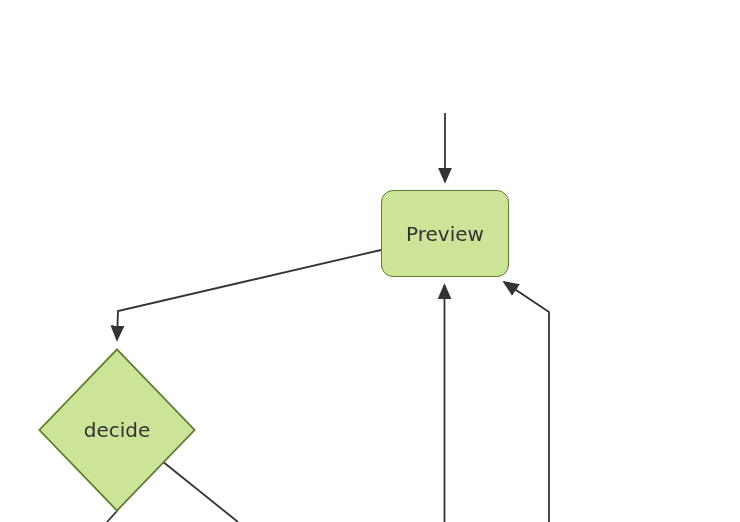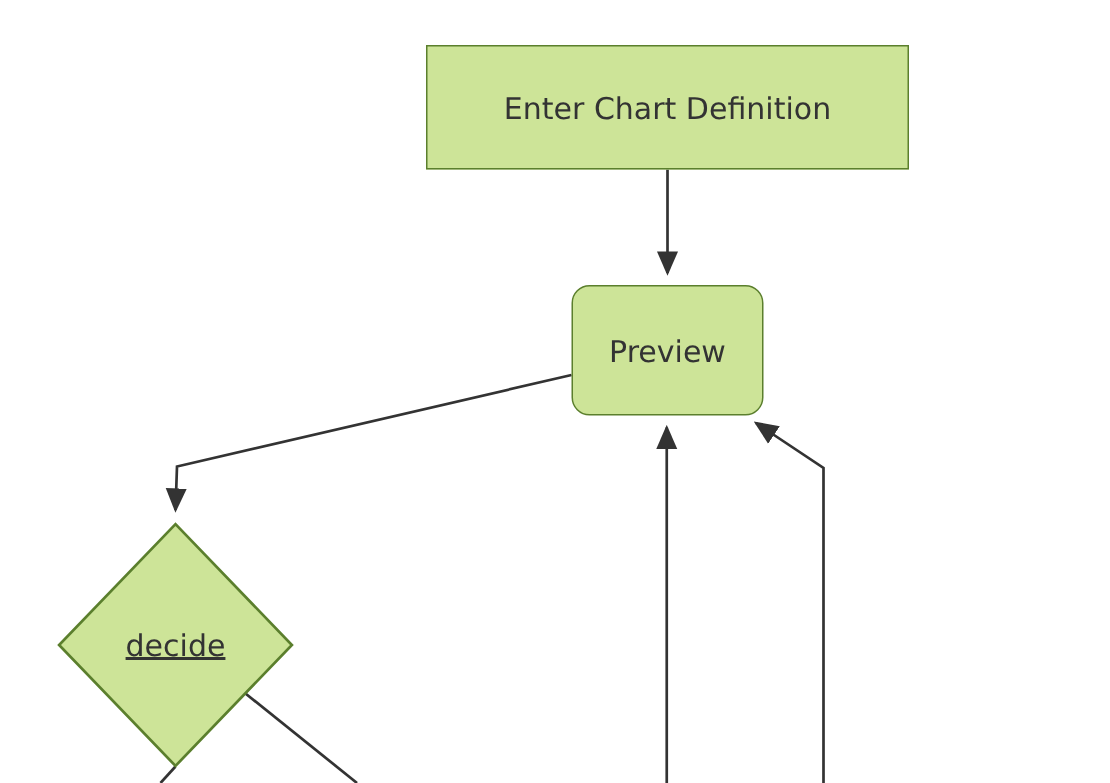--- a/index.html
+++ b/index.html
@@ -40,21 +40,20 @@
     border: 1.6px solid #5b7f2d;
   }
   .node-round {
     background: #cde498;
     border: 1.6px solid #5b7f2d;
     border-radius: 12px;
   }
   .node-diamond {
     background: transparent;
     border: none;
-    text-decoration: underline;
   }
   .diamond-shape {
     position: absolute;
     left: 0;
     top: 0;
   }
   .diamond-label {
     position: relative;
     z-index: 2;
     color: #333333;
@@ -93,23 +92,20 @@
 
     <g>
       <path d="M117,511 L107,522" fill="none" stroke="#333333" stroke-width="1.8"></path>
     </g>
 
     <g>
       <path d="M162,461 L238,522" fill="none" stroke="#333333" stroke-width="1.8"></path>
     </g>
   </svg>
 
-  <div class="node node-rect" style="left:284px; top:30px; width:322px; height:83px;">
-    <span>Enter Chart Definition</span>
-  </div>
 
   <div class="node node-round" style="left:381px; top:190px; width:128px; height:87px;text-align:right;">
     <span>Preview</span>
   </div>
 
   <div class="node node-diamond" style="left:38px; top:348px; width:158px; height:164px;">
     <svg class="diamond-shape" viewBox="0 0 158 164" width="158" height="164" xmlns="http://www.w3.org/2000/svg">
       <path d="M79,1.4 L156.6,82 L79,162.6 L1.4,82 Z" fill="#cde498" stroke="#5b7f2d" stroke-width="1.8"></path>
     </svg>
     <span class="diamond-label">decide</span>

